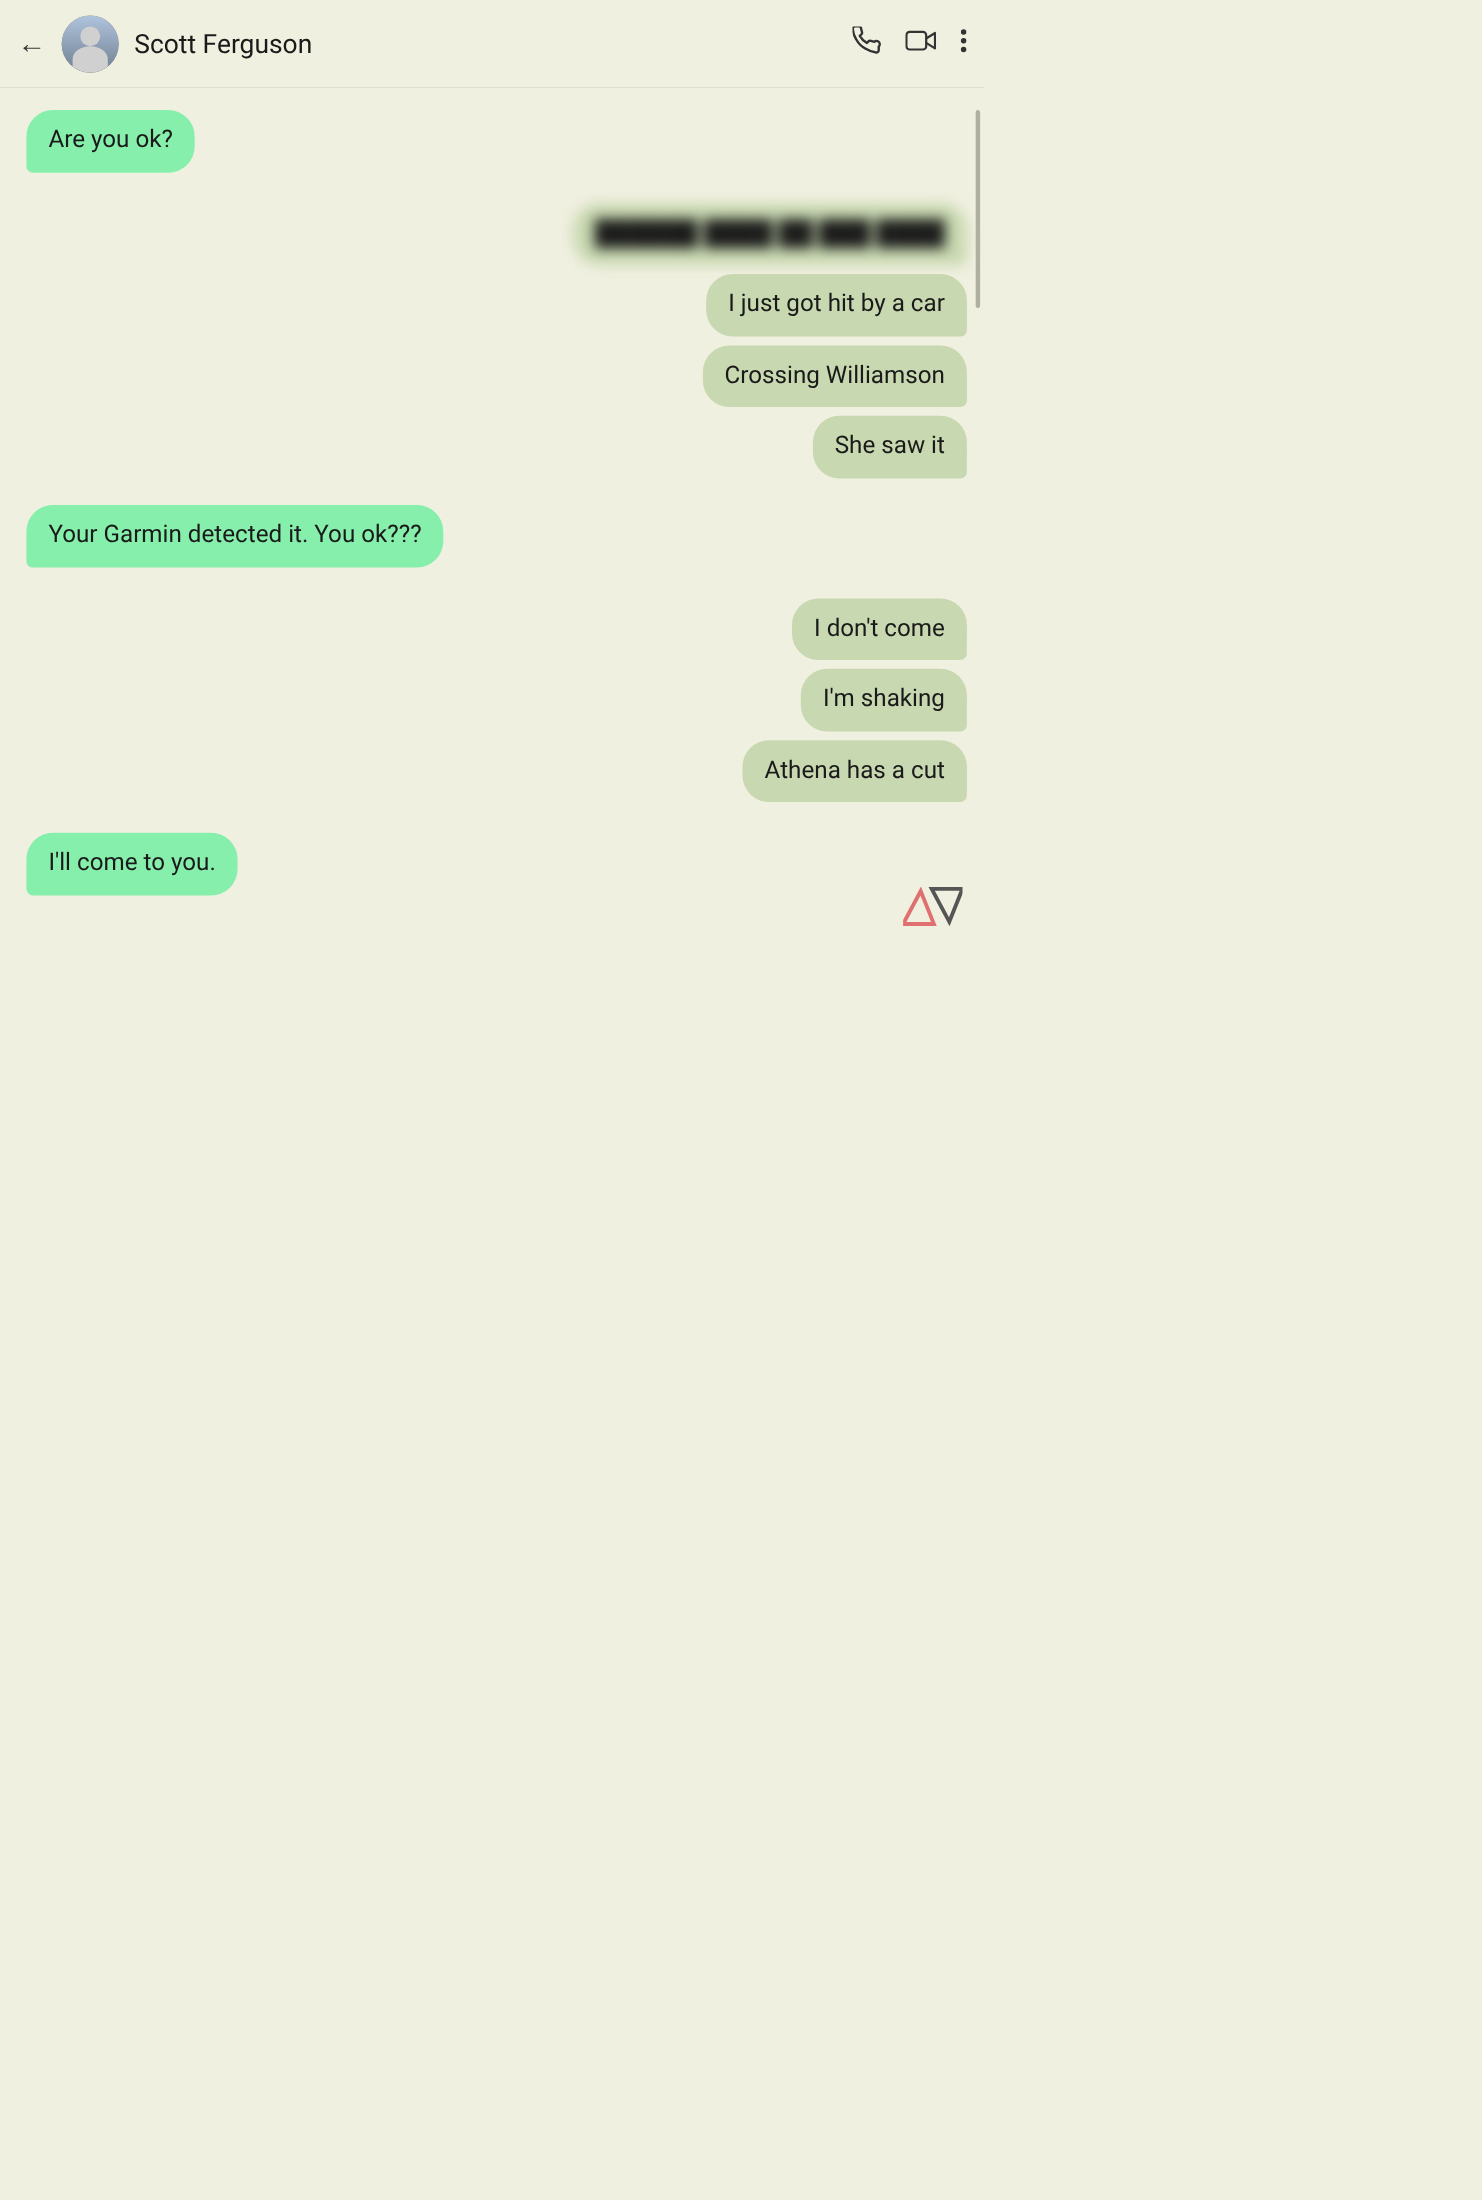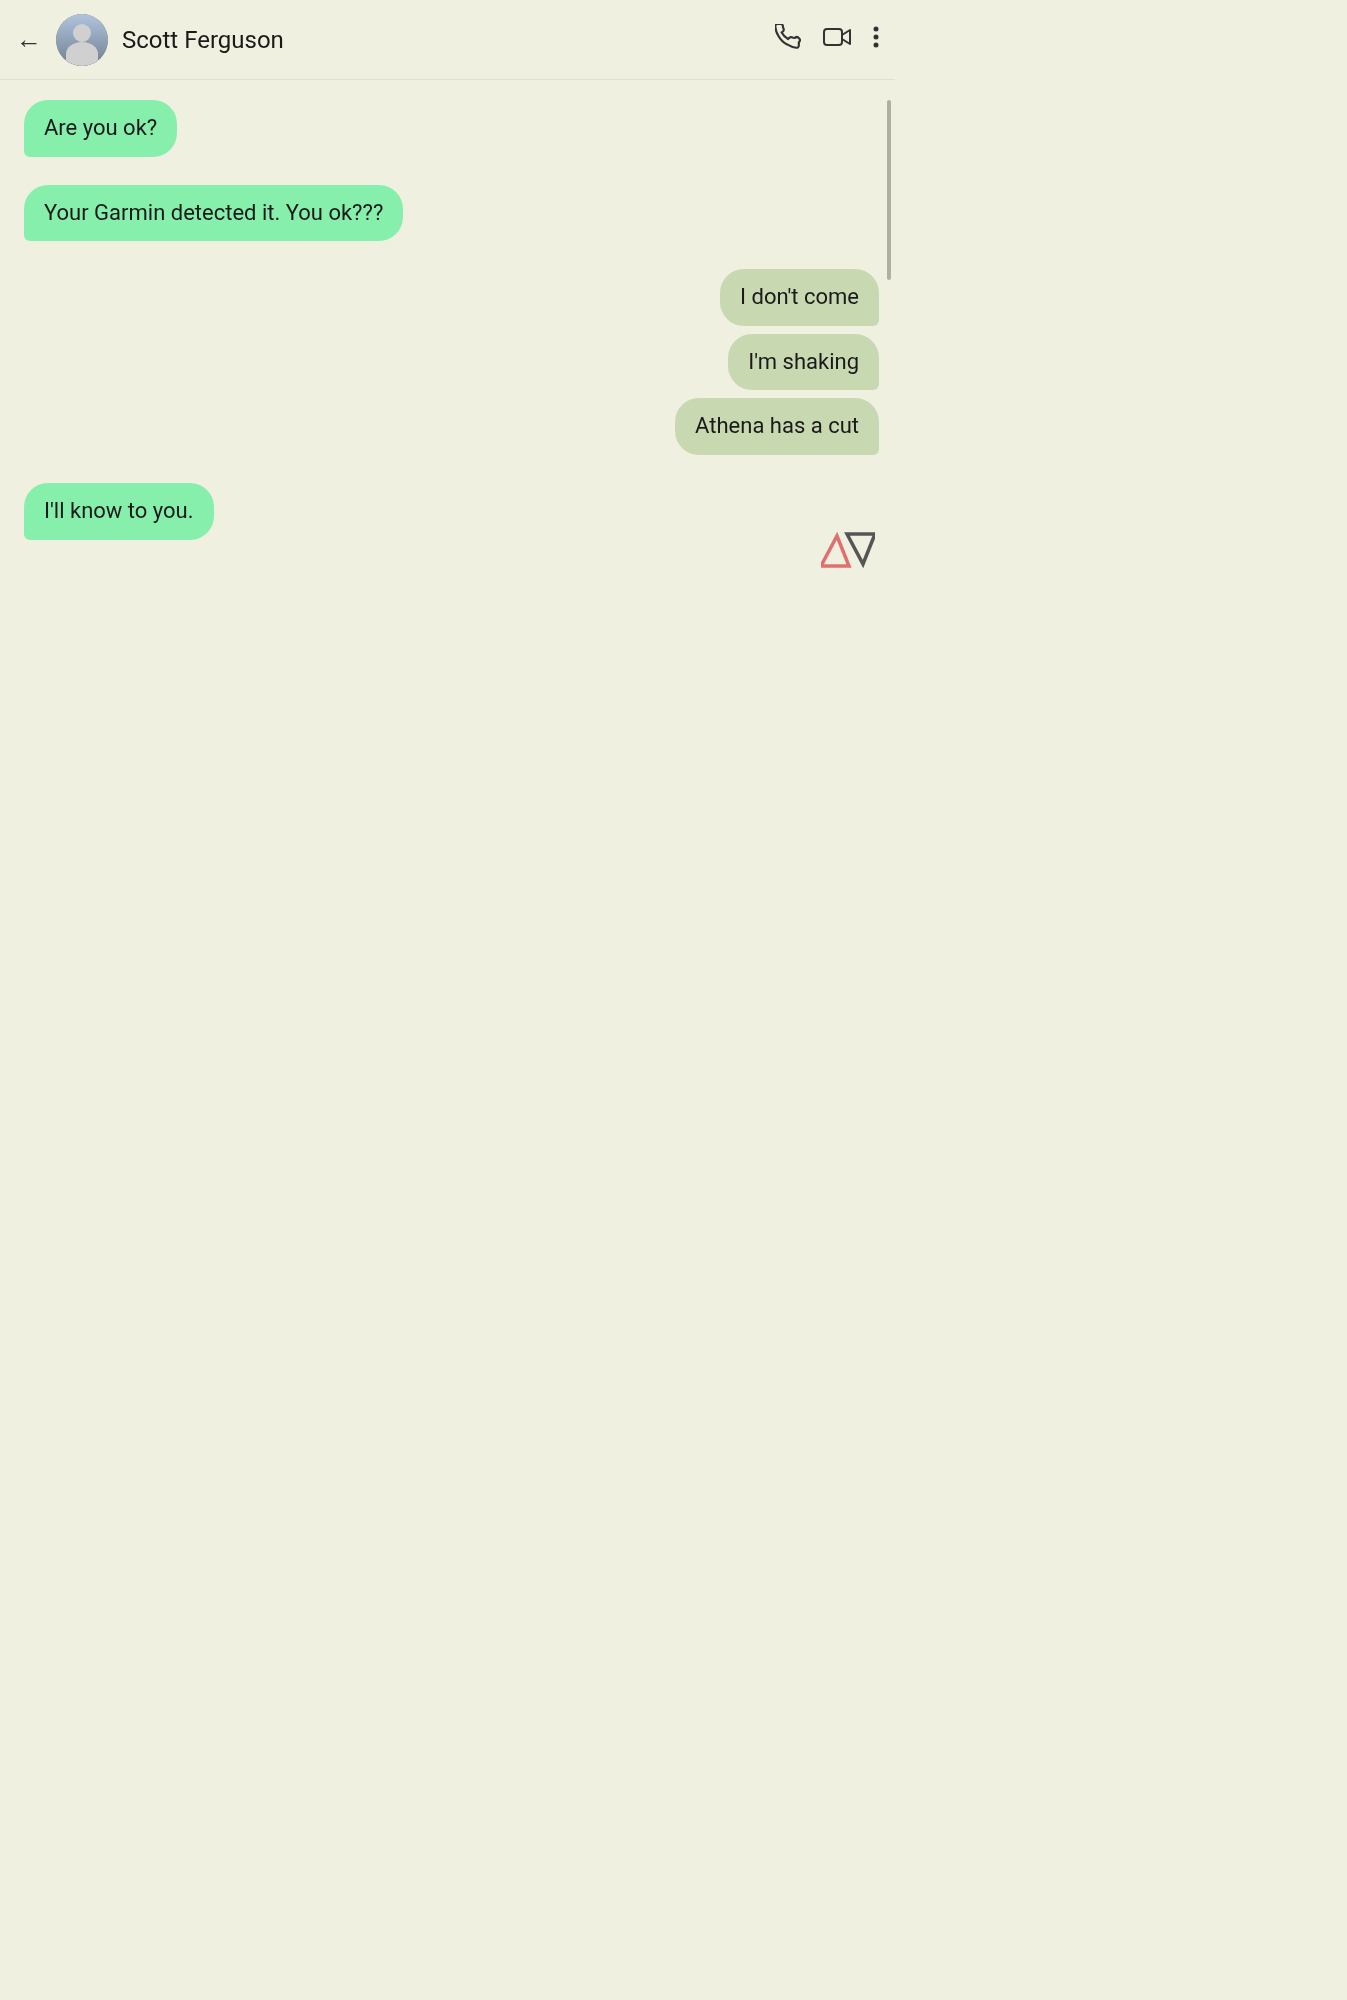--- a/index.html
+++ b/index.html
@@ -226,33 +226,39 @@
 </div>
 
 <div class="chat-area">
   <div class="scrollbar"></div>
 
 
   <div class="message-row incoming" style="margin-bottom:28px;">
     <div class="bubble incoming">Are you ok?</div>
   </div>
 
+  <div class="message-group outgoing" style="margin-bottom:24px;">
+    <div class="bubble outgoing blurred">██████ ████ ██ ███ ████</div>
+    <div class="bubble outgoing">I just got hit by a car</div>
+    <div class="bubble outgoing">Crossing Williamson</div>
+    <div class="bubble outgoing">She saw it</div>
+  </div>
 
   <div class="message-row incoming" style="margin-bottom:28px;">
     <div class="bubble incoming">Your Garmin detected it. You ok???</div>
   </div>
 
   <div class="message-group outgoing" style="margin-bottom:28px;">
     <div class="bubble outgoing">I don't come</div>
     <div class="bubble outgoing">I'm shaking</div>
     <div class="bubble outgoing">Athena has a cut</div>
   </div>
 
   <div class="message-row incoming" style="margin-bottom:20px;">
-    <div class="bubble incoming">I'll know to you.</div>
+    <div class="bubble incoming">I'll come to you.</div>
   </div>
 
   <svg class="av-logo" viewBox="0 0 54 44" fill="none" xmlns="http://www.w3.org/2000/svg">
 
     <polygon points="0,40 16,10 28,40" fill="none" stroke="#e07070" stroke-width="3.5"></polygon>
 
     <polygon points="26,8 42,38 54,8" fill="none" stroke="#555" stroke-width="3.5"></polygon>
   </svg>
 </div>
 

